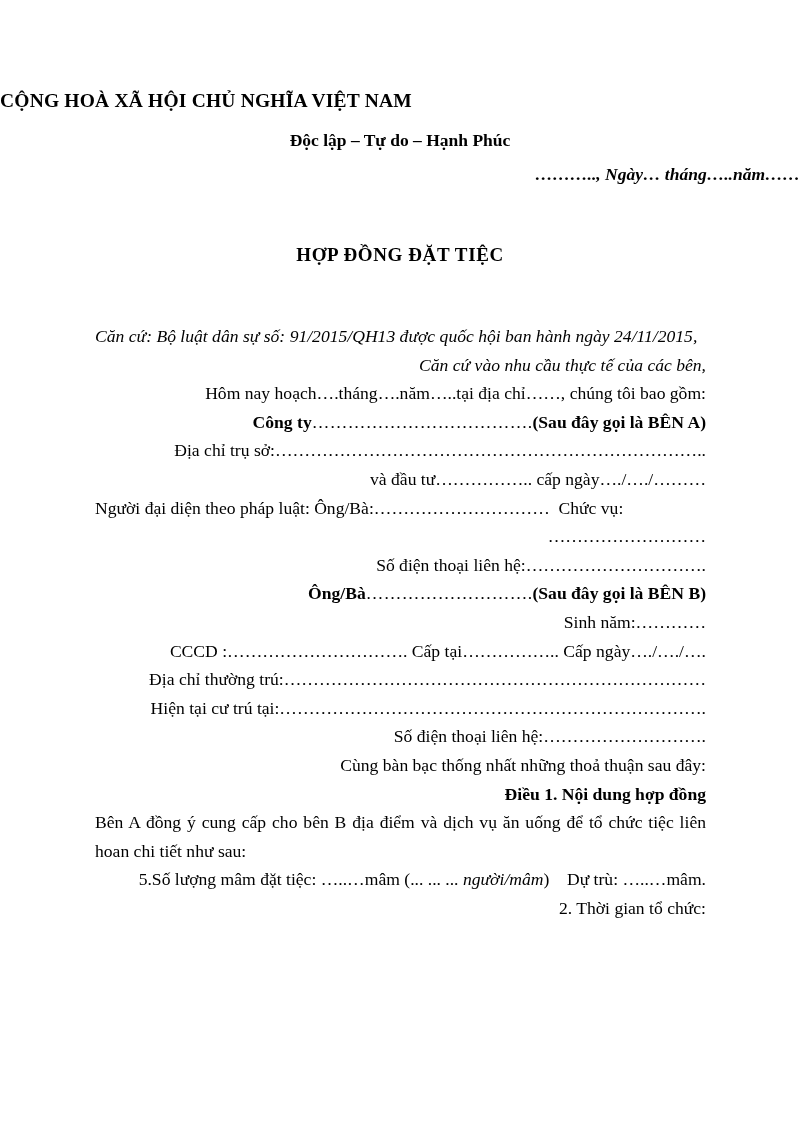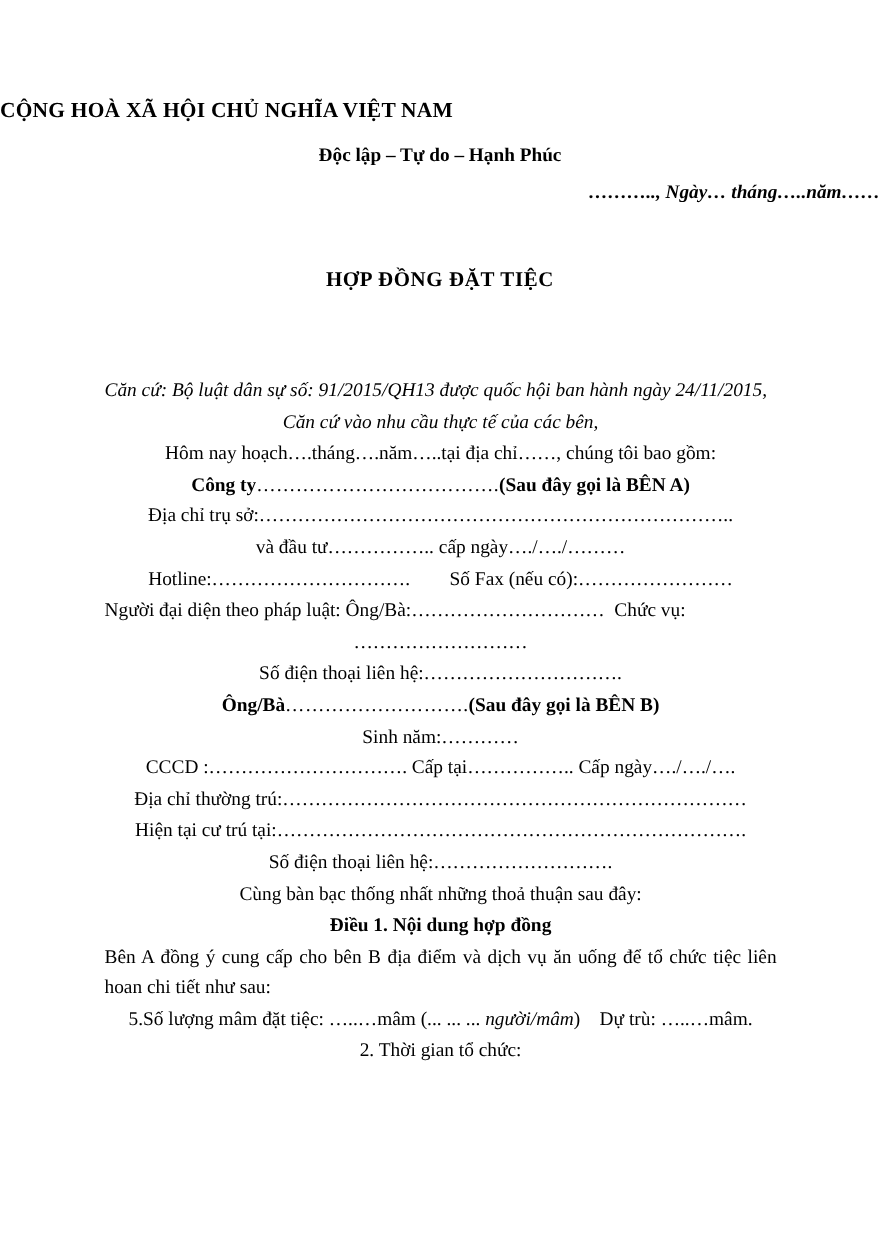--- a/index.html
+++ b/index.html
@@ -61,28 +61,28 @@
     text-align: center;
     font-weight: bold;
     font-size: 19px;
     letter-spacing: 0.6px;
   }
 
   
   .body-block {
     position: absolute;
     left: 95px;
-    top: 340px;
+    top: 322px;
     width: 611px;
     font-family: Liberation Serif, serif;
   }
   .ln {
     font-size: 17.6px;
     line-height: 28.6px;
-    text-align: center;
+    text-align: right;
     white-space: pre-wrap;
     word-spacing: 0;
   }
   .ln.just {
     text-align: justify;
     text-justify: inter-word;
   }
   .ln.it { font-style: italic; }
   .ln.bd { font-weight: bold; }
   .ln b { font-weight: bold; }
@@ -110,21 +110,20 @@
 
     <div class="ln">Hôm nay hoạch….tháng….năm…..tại địa chỉ……, chúng tôi bao gồm:</div>
 
     <div class="ln"><b>Công ty</b><span class="dots">……………………………….</span><b>(Sau đây gọi là BÊN A)</b></div>
 
     <div class="ln">Địa chỉ trụ sở:………………………………………………………………..</div>
 
 
     <div class="ln">và đầu tư…………….. cấp ngày…./…./………</div>
 
-    <div class="ln"><span>Hotline:………………………….</span><span style="display:inline-block;width:36px"></span><span>Số Fax (nếu có):……………………</span></div>
 
     <div class="ln just">Người đại diện theo pháp luật: Ông/Bà:…………………………  Chức vụ:</div>
 
     <div class="ln">………………………</div>
 
     <div class="ln">Số điện thoại liên hệ:………………………….</div>
 
     <div class="ln"><b>Ông/Bà</b><span class="dots">……………………….</span><b>(Sau đây gọi là BÊN B)</b></div>
 
     <div class="ln">Sinh năm:…………</div>

